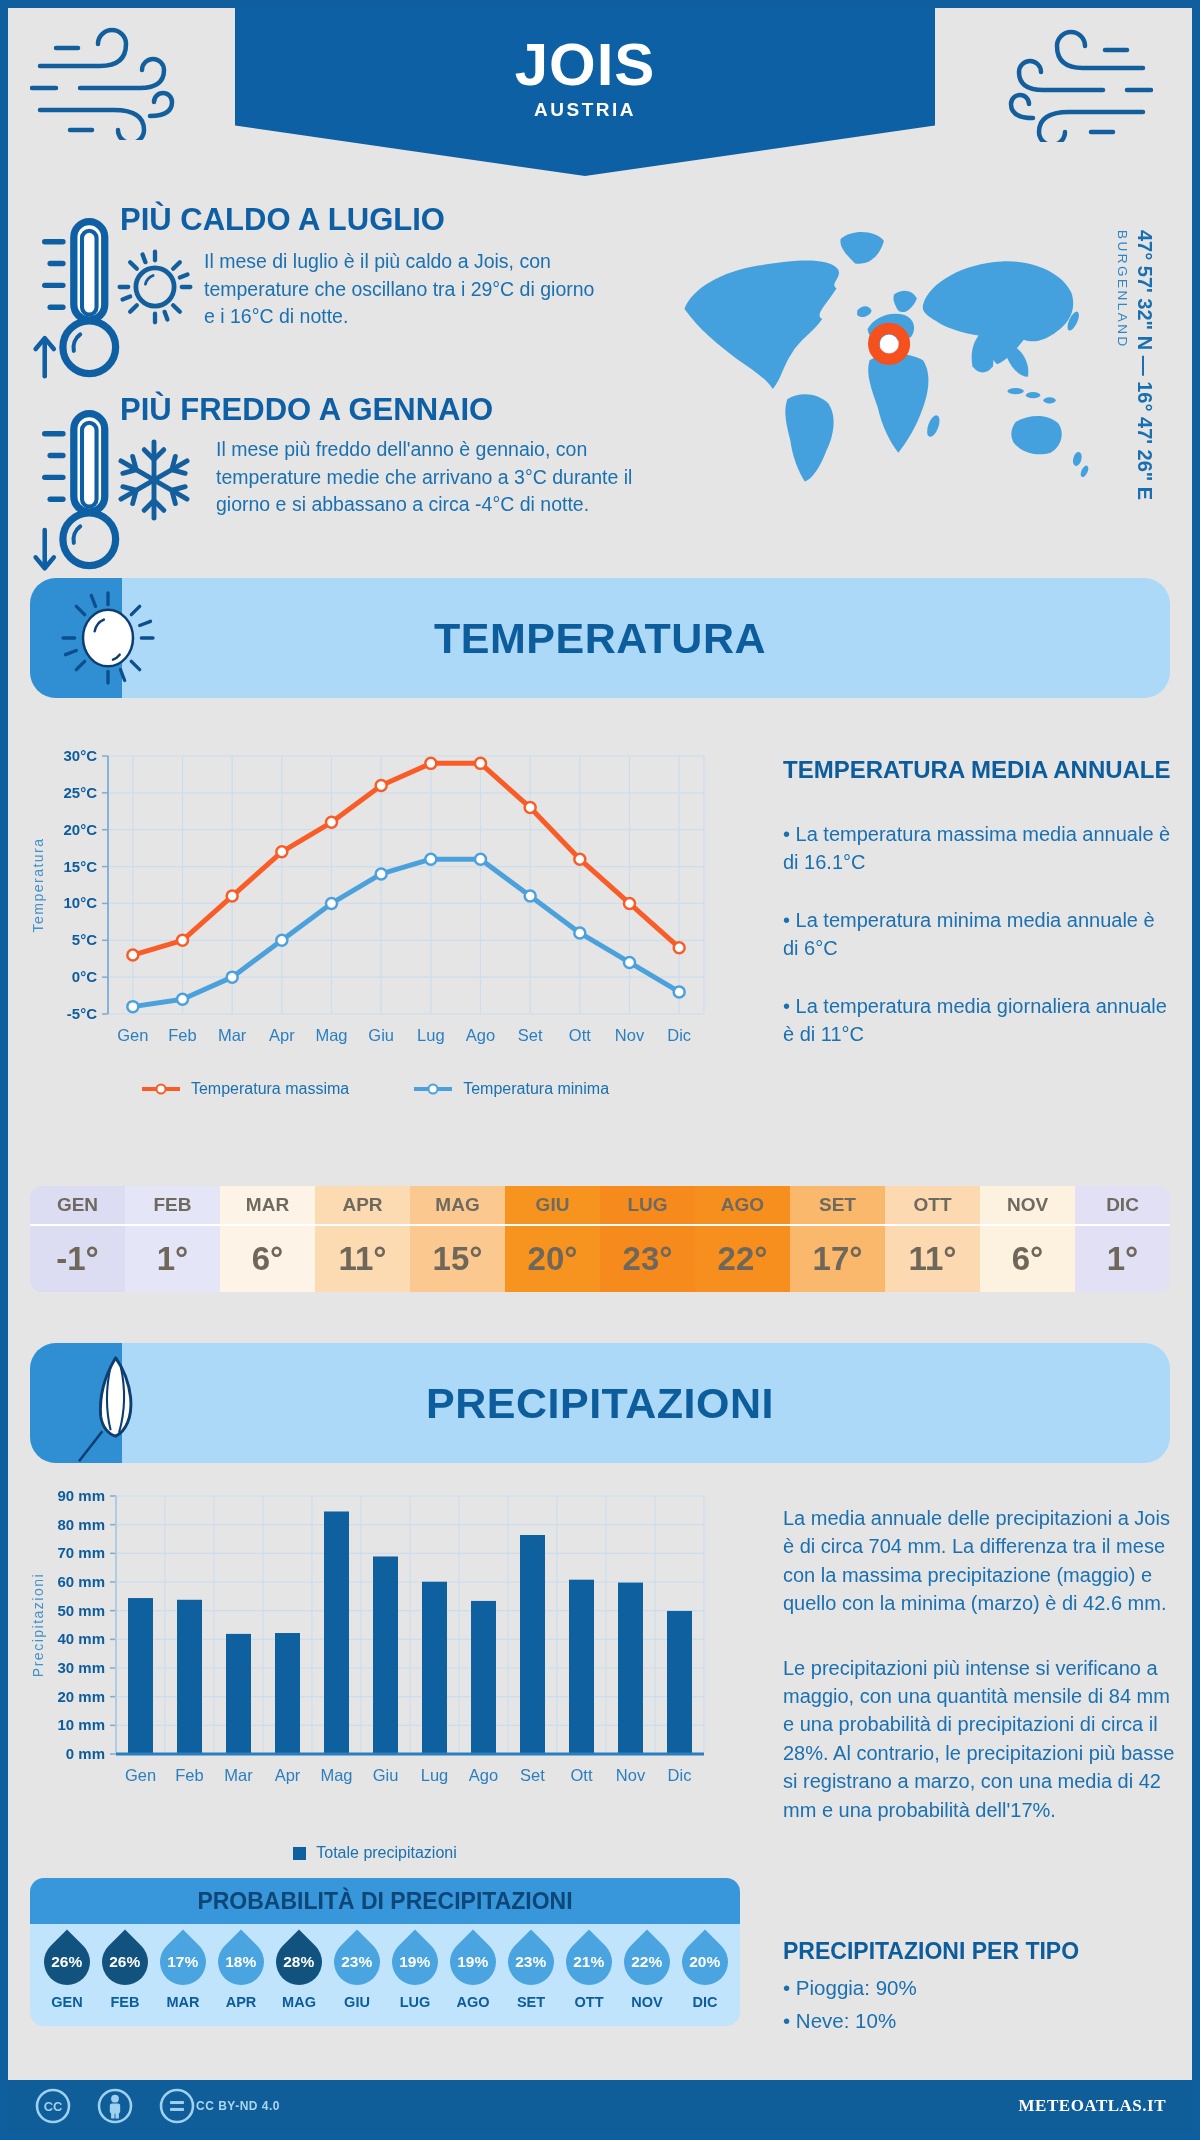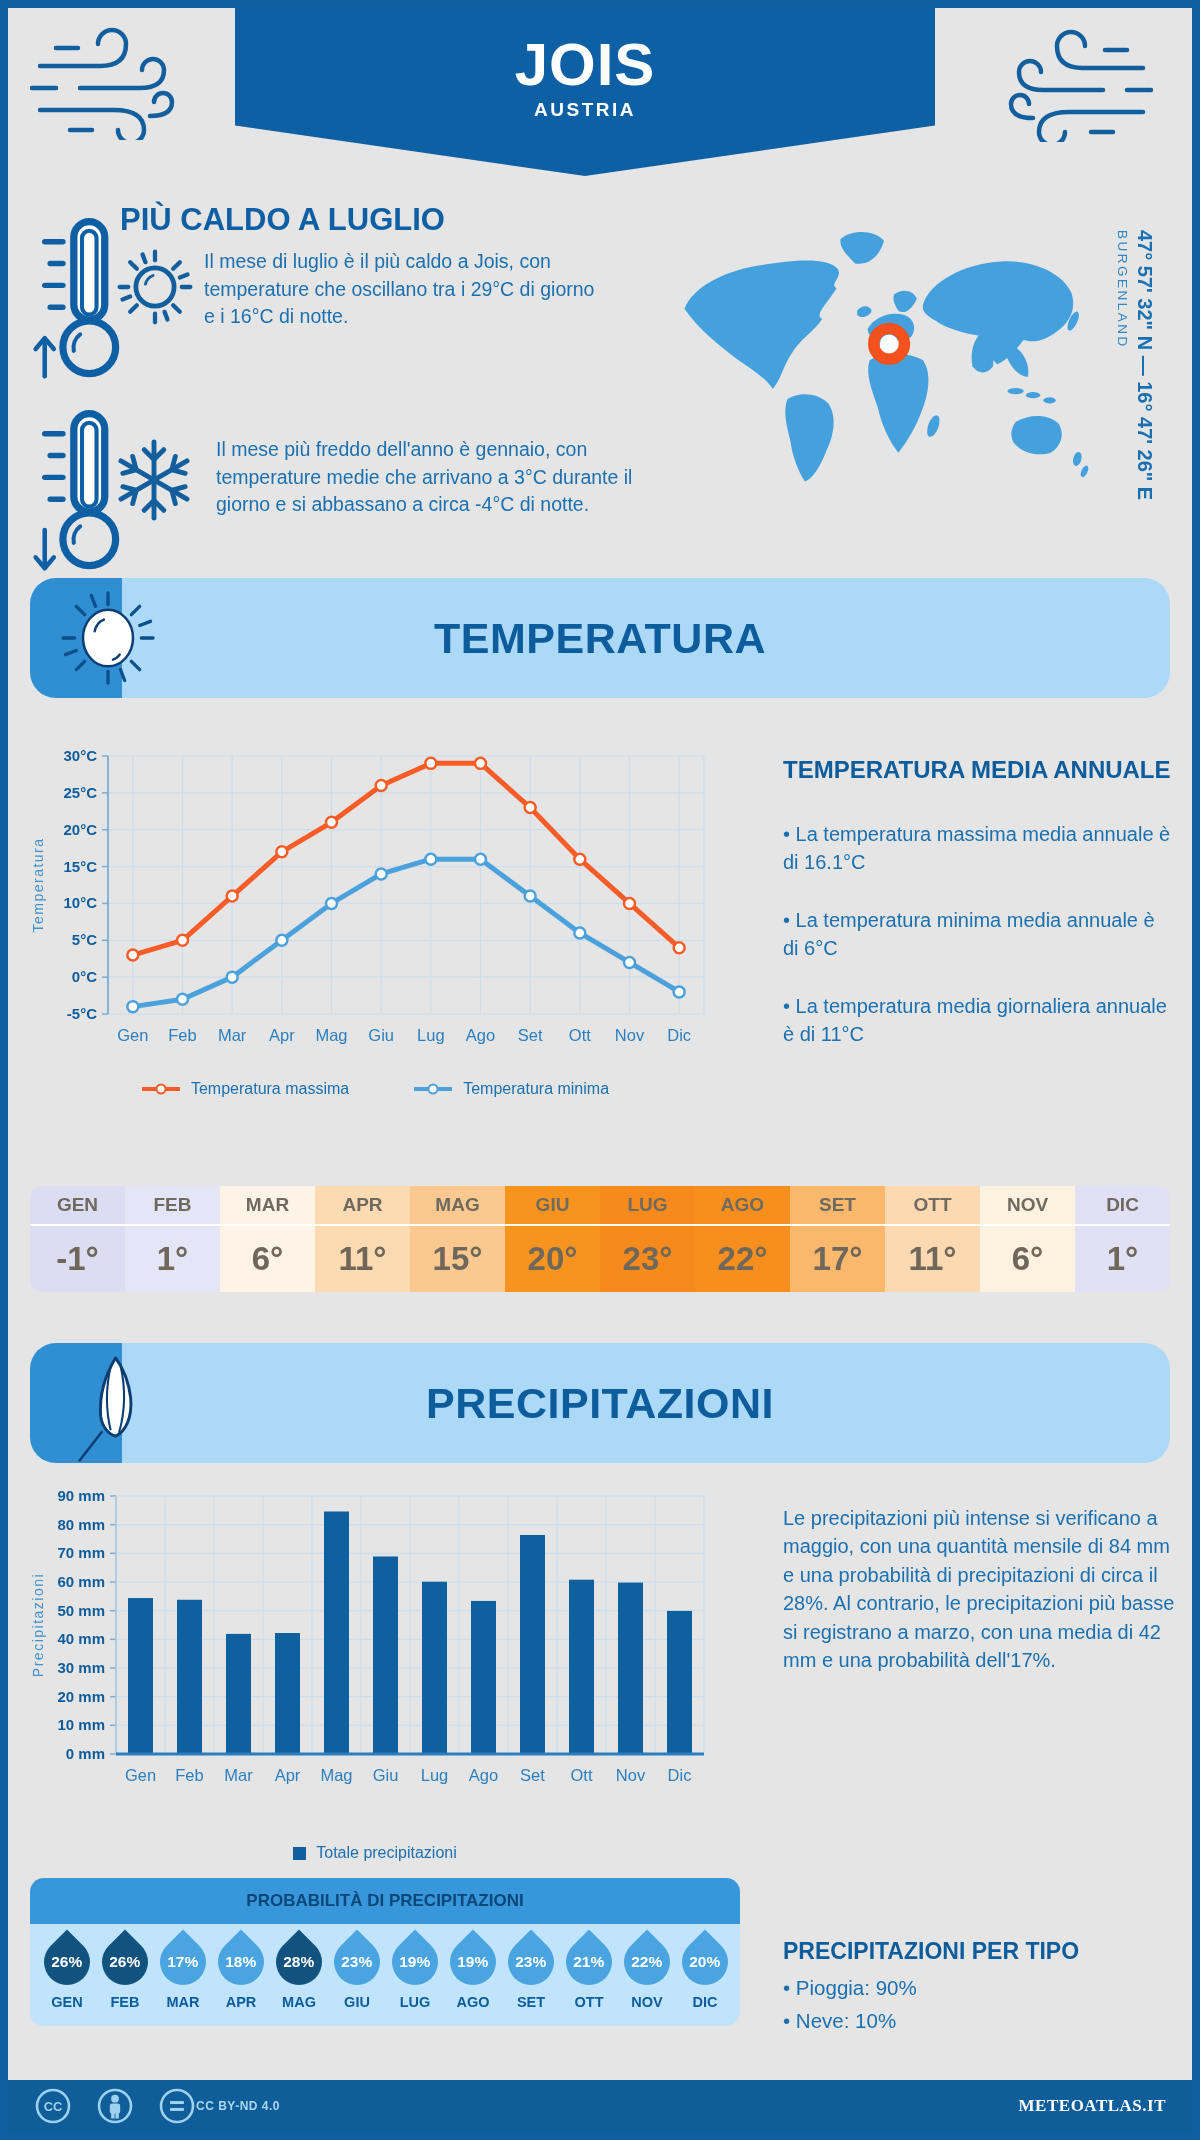--- a/index.html
+++ b/index.html
@@ -34,21 +34,21 @@
   .legend .item{display:flex;align-items:center;gap:10px;font-size:16px;color:#1a70b0;}
   .sq{width:13px;height:13px;background:#0e609f;display:inline-block;}
   
   .mtable{left:22px;top:1178px;width:1140px;height:106px;border-radius:12px;overflow:hidden;display:flex;}
   .mcol{flex:1;display:flex;flex-direction:column;}
   .mcol .mh{height:38px;display:flex;align-items:center;justify-content:center;font-size:19px;font-weight:bold;color:#6f6a60;border-bottom:2px solid #fff;}
   .mcol .mv{flex:1;display:flex;align-items:center;justify-content:center;font-size:33px;font-weight:bold;color:#6f675a;}
   
   .prob{left:22px;top:1870px;width:710px;height:148px;}
   .prob .phead{height:46px;background:#3897da;border-radius:14px 14px 0 0;display:flex;align-items:center;justify-content:center;
-    font-size:17px;font-weight:bold;color:#0d4778;}
+    font-size:23px;font-weight:bold;color:#0d4778;}
   .prob .pbody{height:102px;background:#c0e4fc;border-radius:0 0 14px 14px;display:flex;padding:4px 8px 0;box-sizing:border-box;}
   .dropwrap{flex:1;display:flex;flex-direction:column;align-items:center;}
   .dropbox{position:relative;width:58px;height:64px;}
   .drop{position:absolute;left:6px;top:11px;width:46px;height:46px;border-radius:0 50% 50% 50%;transform:rotate(45deg);
     display:flex;align-items:center;justify-content:center;}
   .drop span{transform:rotate(-45deg);color:#fff;font-weight:bold;font-size:15.5px;}
   .dlabel{font-size:14.5px;font-weight:bold;color:#0d5c9c;margin-top:2px;}
   .types p{font-size:20.5px;color:#1a70b0;margin:0 0 9px;}
   
   .footer{left:0;bottom:0;width:100%;height:52px;background:#0f5d99;display:flex;align-items:center;}
@@ -141,20 +141,21 @@
         <line x1="45" y1="6" x2="45" y2="84"></line>
         <path d="M35 14 L45 24 L55 14"></path>
         <path d="M35 76 L45 66 L55 76"></path>
       </g>
     <g transform="rotate(120 45 45)">
         <line x1="45" y1="6" x2="45" y2="84"></line>
         <path d="M35 14 L45 24 L55 14"></path>
         <path d="M35 76 L45 66 L55 76"></path>
       </g>
   </svg>
+  <div class="abs hl-title" style="left:112px;top:384px;">PIÙ FREDDO A GENNAIO</div>
   <div class="abs hl-text" style="left:208px;top:428px;width:430px;">Il mese più freddo dell'anno è gennaio, con temperature medie che arrivano a 3°C durante il giorno e si abbassano a circa -4°C di notte.</div>
 
   <svg class="abs" style="left:662px;top:206px;" width="432" height="278" viewBox="0 0 420 270">
     <g fill="#44a1de">
       <path d="M14 92 C22 72 50 56 86 50 C120 44 152 42 162 52 C170 60 154 68 162 72 C152 88 140 98 148 102 C140 114 126 122 118 136 C110 148 108 160 100 170 C92 158 78 150 64 140 C48 128 28 112 14 92 Z"></path>
       <path d="M166 24 C178 14 200 16 208 26 C204 40 194 50 180 48 C172 40 164 32 166 24 Z"></path>
       <path d="M114 180 C126 172 144 174 154 184 C162 196 160 214 152 230 C146 246 138 258 131 260 C125 250 119 236 117 220 C113 204 110 192 114 180 Z"></path>
       <path d="M218 78 C226 72 236 74 240 82 C236 92 228 98 222 94 C218 88 216 82 218 78 Z"></path>
       <path d="M192 112 C198 100 214 94 228 98 C238 102 240 112 234 120 C226 118 218 124 212 132 C202 128 194 122 192 112 Z"></path>
       <path d="M182 94 C186 88 194 88 196 94 C194 100 186 102 182 98 Z"></path>
@@ -443,20 +444,21 @@
     </svg>
 
   <div class="abs legend" style="left:22px;top:1836px;">
     <span class="item">
       <span class="sq"></span>
       <span>Totale precipitazioni</span>
     </span>
   </div>
 
   <div class="abs paras" id="precip-paragraphs" style="left:775px;top:1496px;width:392px;">
+      <p>La media annuale delle precipitazioni a Jois è di circa 704 mm. La differenza tra il mese con la massima precipitazione (maggio) e quello con la minima (marzo) è di 42.6 mm.</p>
       <p>Le precipitazioni più intense si verificano a maggio, con una quantità mensile di 84 mm e una probabilità di precipitazioni di circa il 28%. Al contrario, le precipitazioni più basse si registrano a marzo, con una media di 42 mm e una probabilità dell'17%.</p>
     </div>
 
   <div class="abs prob">
     <div class="phead">PROBABILITÀ DI PRECIPITAZIONI</div>
     <div class="pbody" id="prob-body">
         <div class="dropwrap">
           <div class="dropbox">
             <div class="drop" style="background: rgb(18, 82, 127);">
               <span>26%</span>

